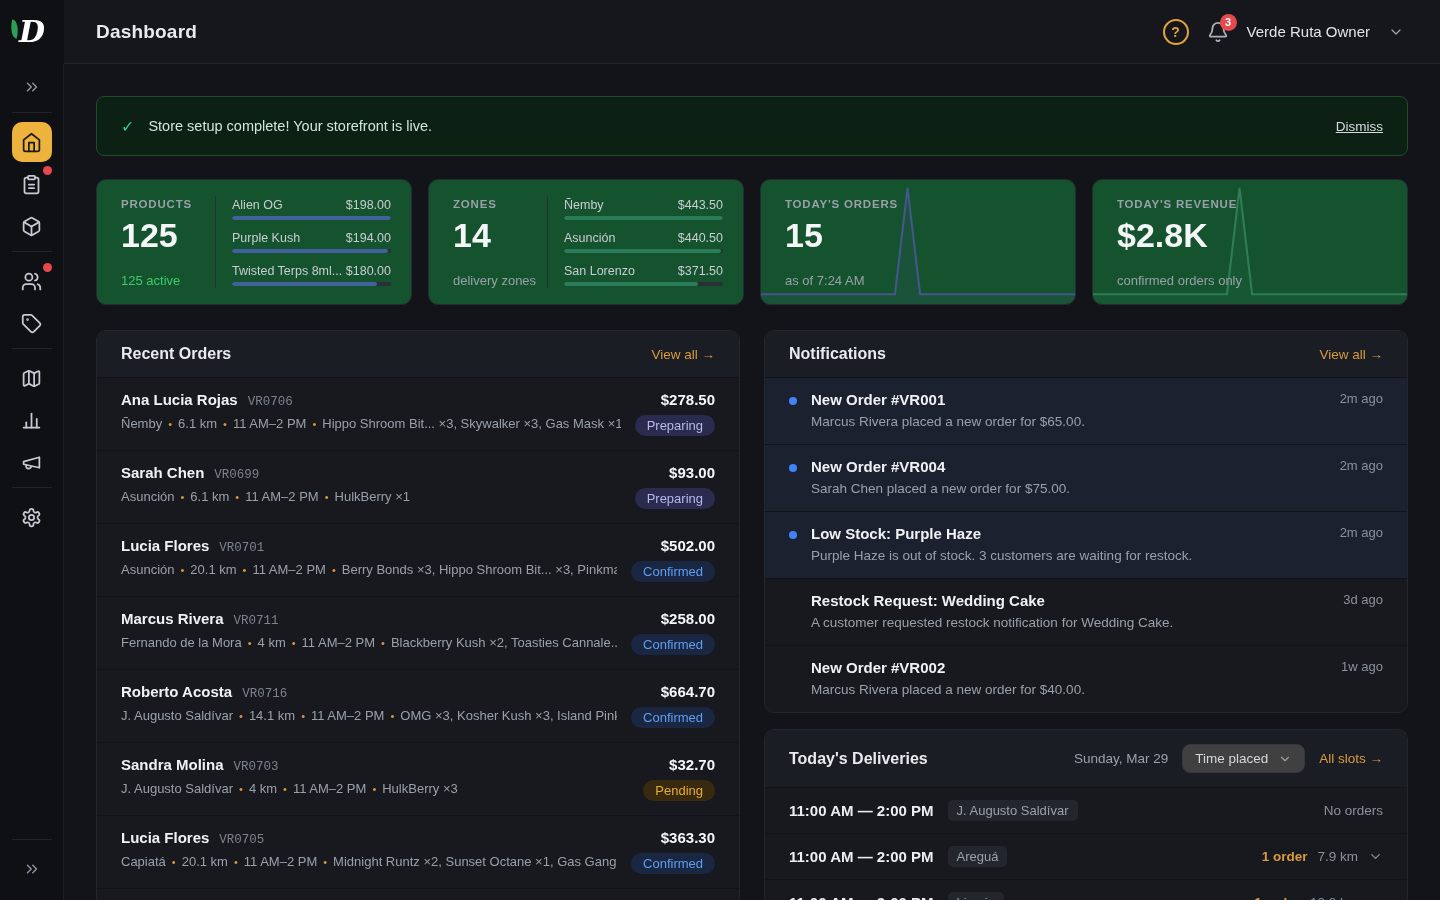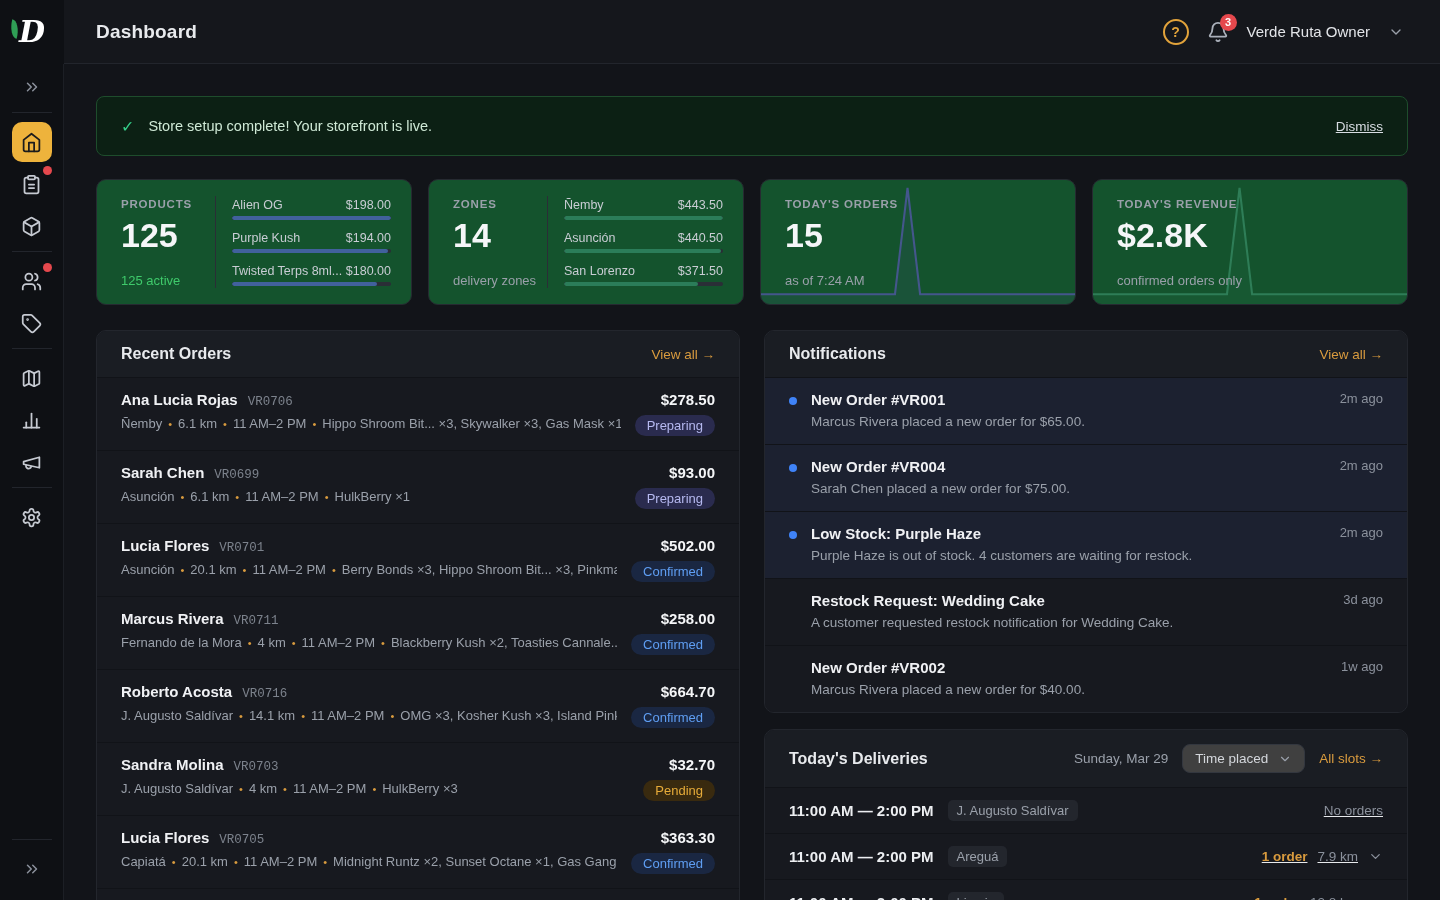--- a/index.html
+++ b/index.html
@@ -100,21 +100,21 @@
   .notif-time { font-size:13px; color:#8b919c; margin-left:12px; flex:none; }
 
   
   .deliv-head-right { margin-left:auto; display:flex; align-items:center; gap:14px; }
   .deliv-date { font-size:13.5px; color:#9aa0aa; }
   .select-pill { display:flex; align-items:center; gap:10px; border:1px solid #33373f; border-radius:8px;
     padding:6px 12px; font-size:13.5px; color:#d4d7dc; background:#404040; cursor:pointer; }
   .deliv-row { display:flex; align-items:center; padding:12px 24px; background:#17191f; cursor:pointer; }
   .deliv-time { font-size:15px; font-weight:bold; color:#eceef1; margin-right:14px; white-space:nowrap; }
   .zone-chip { background:#23262d; border-radius:5px; padding:3px 9px; font-size:13px; color:#9aa0aa; }
-  .deliv-right { margin-left:auto; display:flex; align-items:flex-start; gap:10px;text-decoration:underline; }
+  .deliv-right { margin-left:auto; display:flex; align-items:flex-start; gap:10px; }
   .deliv-none { font-size:13.5px; color:#8b919c; }
   .deliv-orders { font-size:13.5px; font-weight:bold; color:#d99b3e; }
   .deliv-km { font-size:13.5px; color:#8b919c; }
 </style>
 </head>
 <body>
 
 <div class="topbar">
   <div class="logo-box">
     <div class="logo-d"><span class="logo-leaf"></span>D</div>
@@ -476,21 +476,21 @@
                 <div class="notif-title">New Order #VR004</div>
                 <div class="notif-desc">Sarah Chen placed a new order for $75.00.</div>
               </div>
               <span class="notif-time">2m ago</span>
             </div>
 
             <div class="notif-row unread">
               <span class="notif-dot"></span>
               <div class="notif-body">
                 <div class="notif-title">Low Stock: Purple Haze</div>
-                <div class="notif-desc">Purple Haze is out of stock. 4 customers are waiting for restock.</div>
+                <div class="notif-desc">Purple Haze is out of stock. 3 customers are waiting for restock.</div>
               </div>
               <span class="notif-time">2m ago</span>
             </div>
 
             <div class="notif-row">
               <span class="notif-dot"></span>
               <div class="notif-body">
                 <div class="notif-title">Restock Request: Wedding Cake</div>
                 <div class="notif-desc">A customer requested restock notification for Wedding Cake.</div>
               </div>

